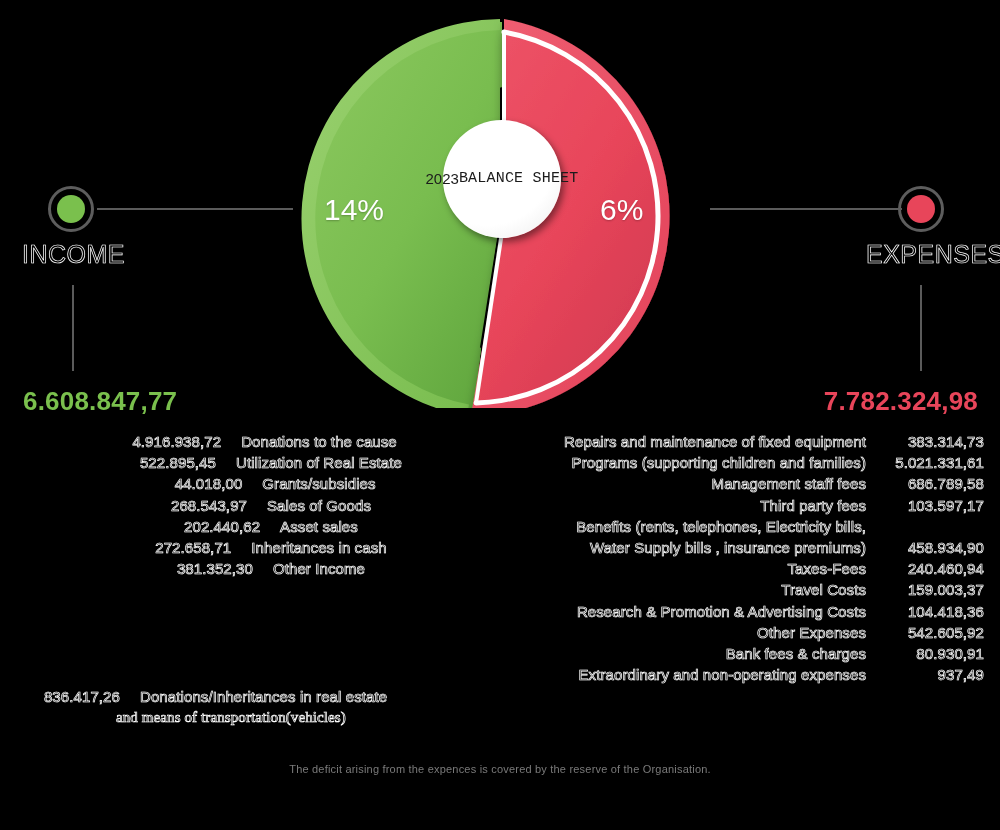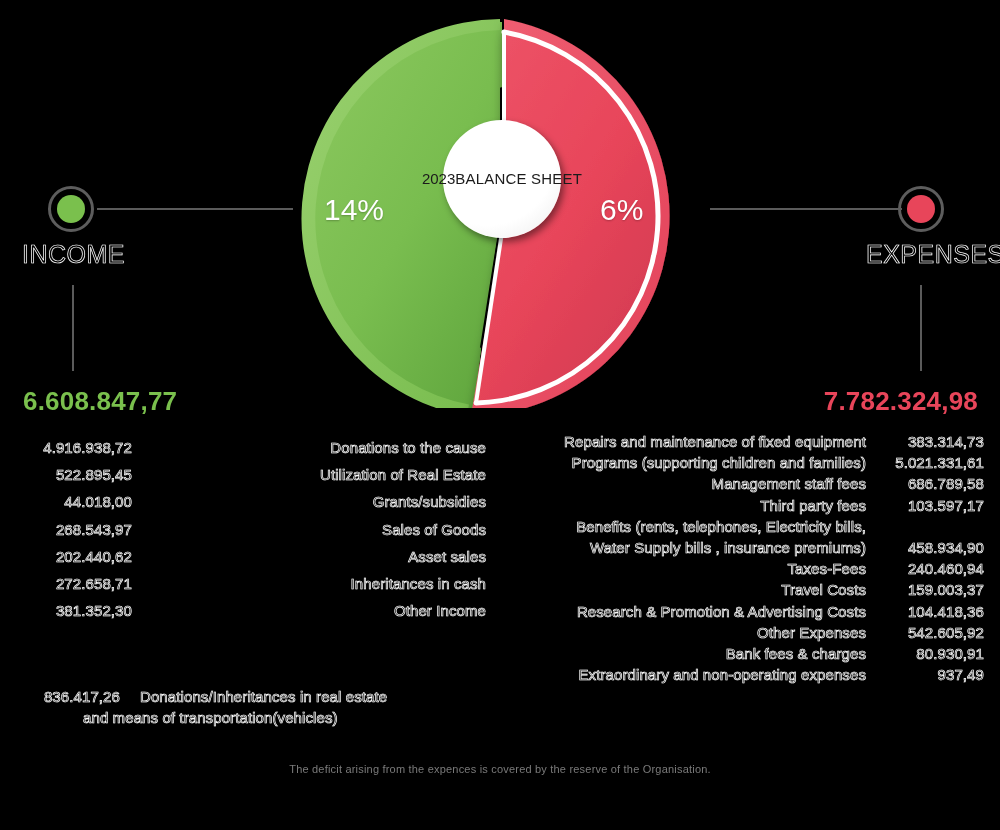--- a/index.html
+++ b/index.html
@@ -44,21 +44,21 @@
     box-shadow:3px 4px 7px rgba(0,0,0,.45);
     display:flex;flex-direction:row;align-items:center;justify-content:center;
     z-index:6;
   }
   #hub .hub-year{
     font-size:15px;color:#1b1b1b;line-height:1.25;
     font-family:"Liberation Sans",sans-serif;
   }
   #hub .hub-title{
     font-size:15px;color:#1b1b1b;line-height:1.25;letter-spacing:.2px;
-    font-family:Liberation Sans, sans-serif;white-space:nowrap;
+    font-family:Liberation Mono, monospace;white-space:nowrap;
   }
 
   .pct{
     position:absolute;z-index:5;color:#ffffff;font-size:30px;
     font-family:"Liberation Sans",sans-serif;font-weight:400;
     text-shadow:0 1px 2px rgba(0,0,0,.25);
   }
   #pct-left{left:33px;top:185px;}
   #pct-right{left:309px;top:185px;}
 
@@ -95,34 +95,34 @@
   }
   #total-income{left:23px;top:386px;color:#7ac04d;}
   #total-expenses{right:22px;top:386px;color:#e8455a;text-align:right;}
 
   
   .col{position:absolute;font-size:15px;line-height:21.2px;}
   #income-col{left:16px;top:431px;width:470px;}
   #expenses-col{left:500px;top:431px;width:484px;}
 
   .row{display:flex;align-items:baseline;height:21.2px;}
-  #income-col .row{justify-content:space-between;margin-top:6px;}
+  #income-col .row{justify-content:center;}
   #income-col .amount{width:116px;text-align:right;flex:0 0 116px;}
   #income-col .desc{margin-left:20px;text-align:left;}
 
   #expenses-col .row{justify-content:flex-end;}
   #expenses-col .desc{text-align:right;flex:1 1 auto;}
   #expenses-col .amount{width:118px;text-align:right;flex:0 0 118px;}
 
   
   #income-extra{position:absolute;left:4px;top:686px;width:470px;font-size:15px;line-height:21.2px;}
   #income-extra .row{display:flex;align-items:baseline;height:21.2px;}
   #income-extra .amount{width:116px;text-align:right;flex:0 0 116px;}
   #income-extra .desc{margin-left:20px;text-align:left;}
-  #income-extra .desc.cont{margin-left:79px;}
+  #income-extra .desc.cont{margin-left:112px;font-family:Liberation Serif, serif;}
 
   
   #footer{
     position:absolute;left:0;top:763px;width:1000px;text-align:center;
     font-size:11px;color:#7a7a7a;
     font-family:"Liberation Sans Narrow","Liberation Sans",sans-serif;
     letter-spacing:.2px;
   }
 </style>
 </head>

